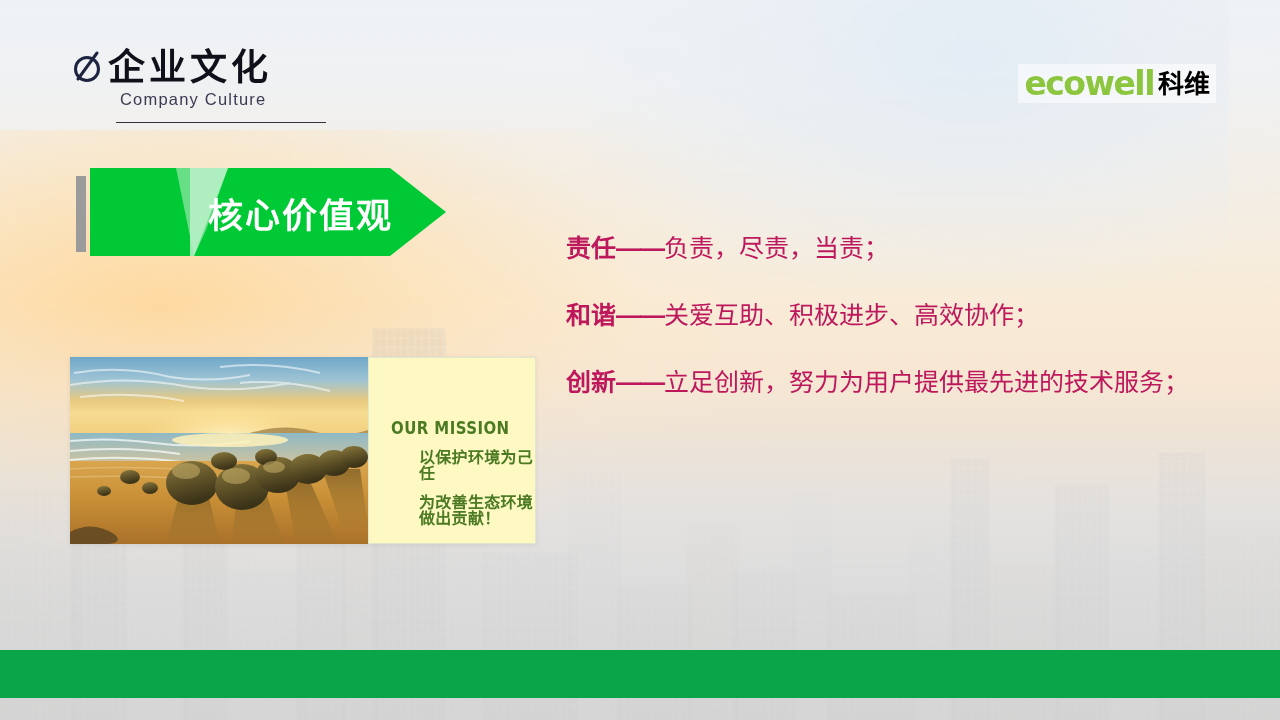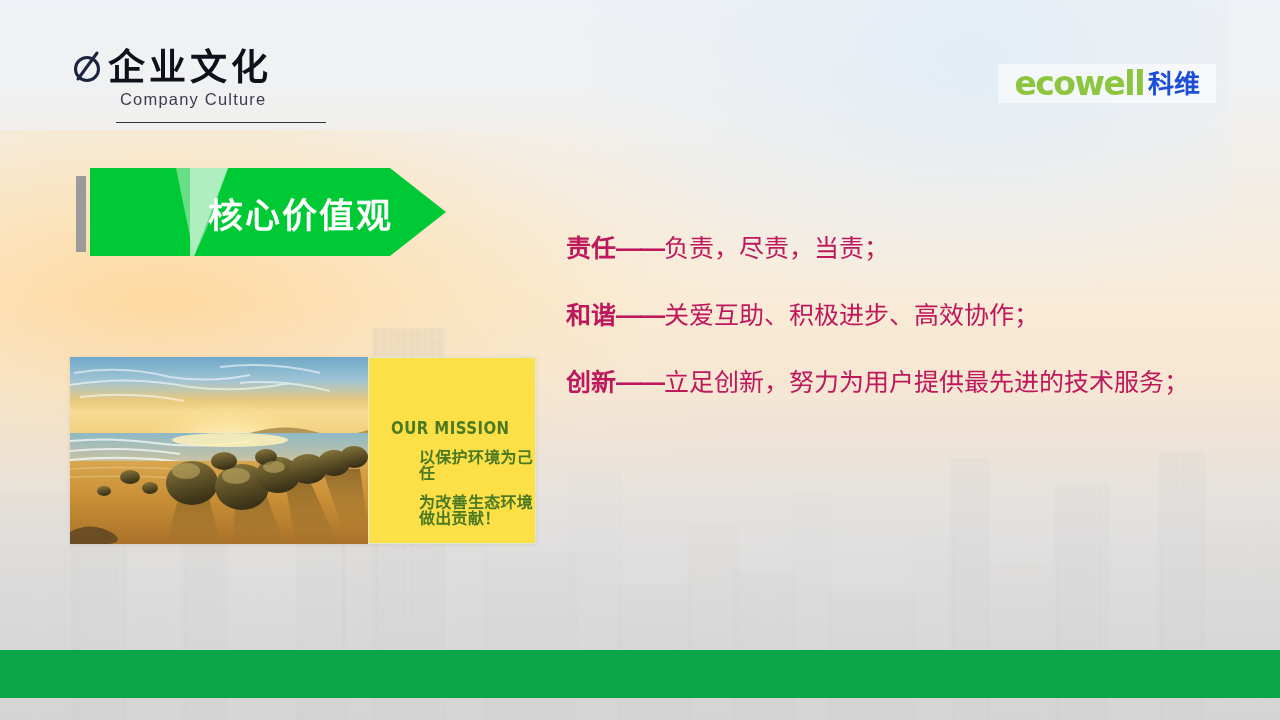--- a/index.html
+++ b/index.html
@@ -146,36 +146,36 @@
   }
 
   
   .logo {
     position: absolute;
     right: 64px;
     top: 64px;
     display: flex;
     align-items: center;
     background: rgba(255,255,255,0.55);
-    padding: 3px 16px;
+    padding: 3px 6px;
     text-align: center;
   }
   .logo-word {
     font-family: "DejaVu Sans", sans-serif;
     font-size: 33px;
     font-weight: 700;
     color: #8cc63e;
     letter-spacing: -1.5px;
     line-height: 1;
   }
   .logo-cn {
     font-family: "Liberation Sans", "DejaVu Sans", sans-serif;
     font-size: 26px;
     font-weight: 700;
-    color: #1d4ed8;
+    color: #000000;
     letter-spacing: 0px;
     line-height: 1;
     margin-left: 4px;
   }
 
   
   .banner-wrap {
     position: absolute;
     left: 76px;
     top: 168px;
@@ -246,21 +246,21 @@
     width: 298px;
     height: 187px;
     overflow: hidden;
     background: #b98a45;
     flex: 0 0 auto;
   }
   .mission-photo svg { display: block; }
   .mission-panel {
     position: relative;
     flex: 1 1 auto;
-    background: #fde047;
+    background: #fef9c3;
     border: 1px solid #dfe7cf;
     padding: 62px 0 0 22px;
     box-sizing: border-box;
   }
   .mission-title {
     font-family: "DejaVu Sans", sans-serif;
     font-size: 17px;
     font-weight: 700;
     letter-spacing: 0.5px;
     color: #4b7a23;

